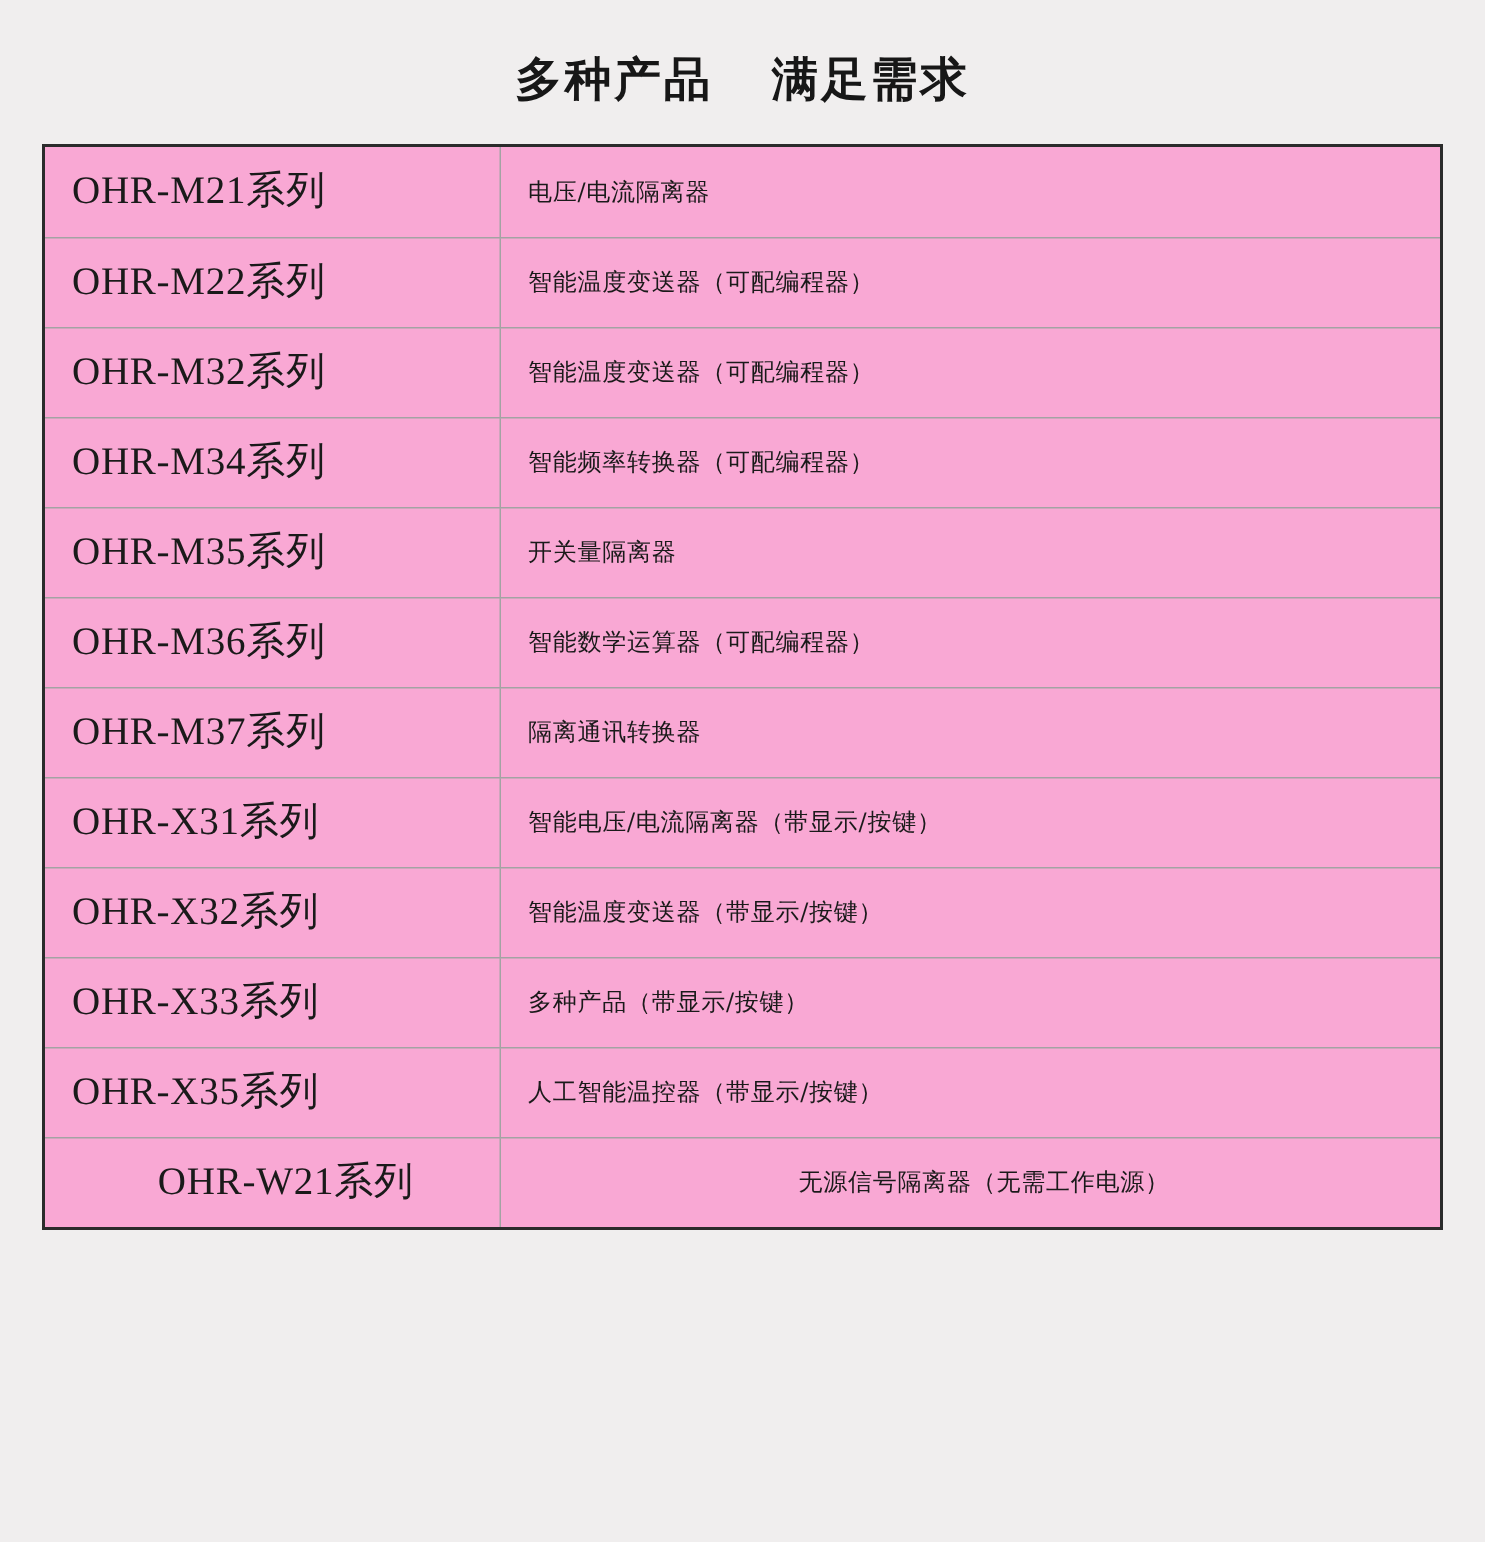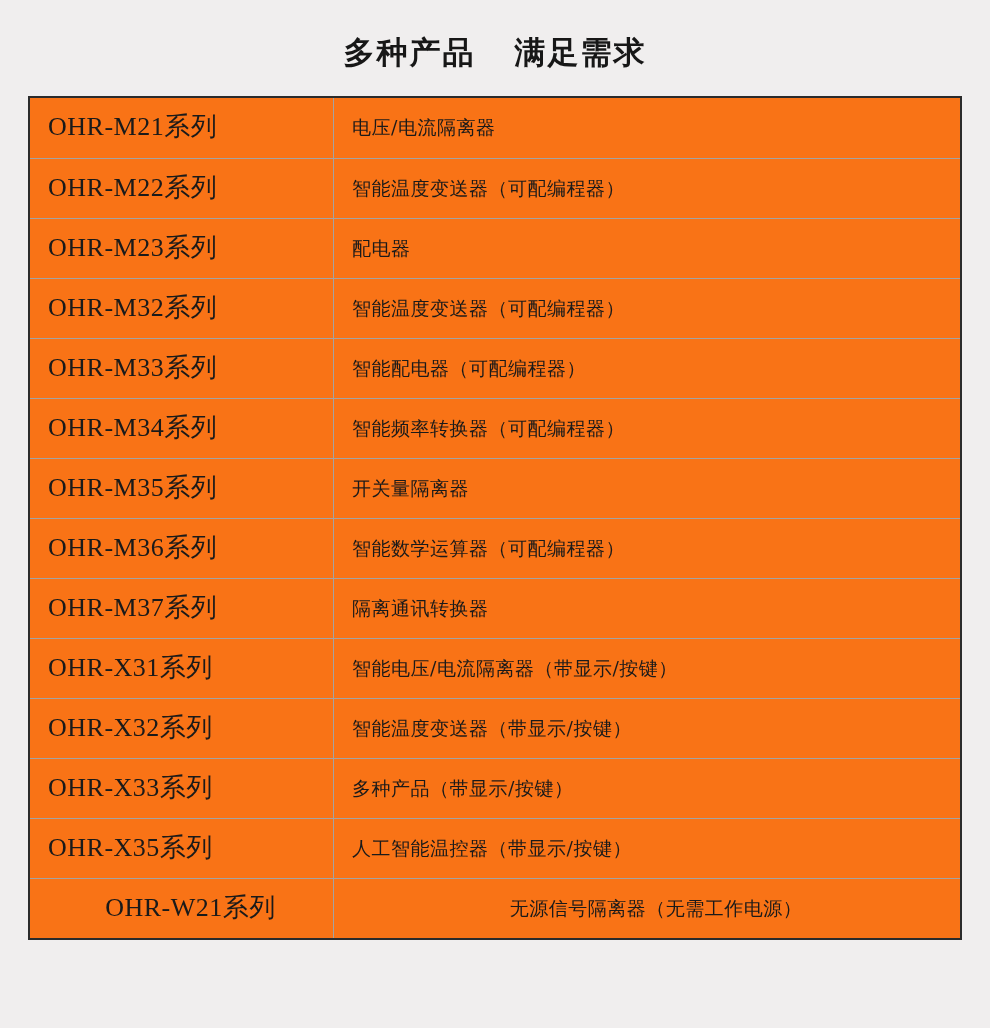--- a/index.html
+++ b/index.html
@@ -27,21 +27,21 @@
     font-size: 31px;
     letter-spacing: 2px;
     padding-top: 32px;
     padding-bottom: 22px;
     color: #171717;
     white-space: pre;
   }
   .table-wrap {
     margin: 0 28px;
     border: 2px solid #2b2b2b;
-    background: #f97316;
+    background: #f9a8d4;
     box-sizing: border-box;
   }
   table.product-table {
     width: 100%;
     border-collapse: collapse;
     table-layout: fixed;
   }
   table.product-table tr {
     height: 60px;
   }
@@ -53,21 +53,21 @@
     line-height: 1.1;
     white-space: nowrap;
   }
   table.product-table td.model {
     width: 285px;
     font-family: "Liberation Serif", serif;
     letter-spacing: 0.5px;
   }
   table.product-table td.desc {
     font-family: "DejaVu Serif", serif;
-    font-size: 19px;
+    font-size: 16px;
     letter-spacing: 0.5px;
   }
   table.product-table tr:first-child td {
     border-top: none;
   }
   table.product-table tr:last-child td {
     border-bottom: none;
     text-align: center;
   }
   table.product-table td:first-child {
@@ -89,30 +89,22 @@
       <tbody>
           <tr>
             <td class="model">OHR-M21系列</td>
             <td class="desc">电压/电流隔离器</td>
           </tr>
           <tr>
             <td class="model">OHR-M22系列</td>
             <td class="desc">智能温度变送器（可配编程器）</td>
           </tr>
           <tr>
-            <td class="model">OHR-M23系列</td>
-            <td class="desc">配电器</td>
-          </tr>
-          <tr>
             <td class="model">OHR-M32系列</td>
             <td class="desc">智能温度变送器（可配编程器）</td>
-          </tr>
-          <tr>
-            <td class="model">OHR-M33系列</td>
-            <td class="desc">智能配电器（可配编程器）</td>
           </tr>
           <tr>
             <td class="model">OHR-M34系列</td>
             <td class="desc">智能频率转换器（可配编程器）</td>
           </tr>
           <tr>
             <td class="model">OHR-M35系列</td>
             <td class="desc">开关量隔离器</td>
           </tr>
           <tr>

